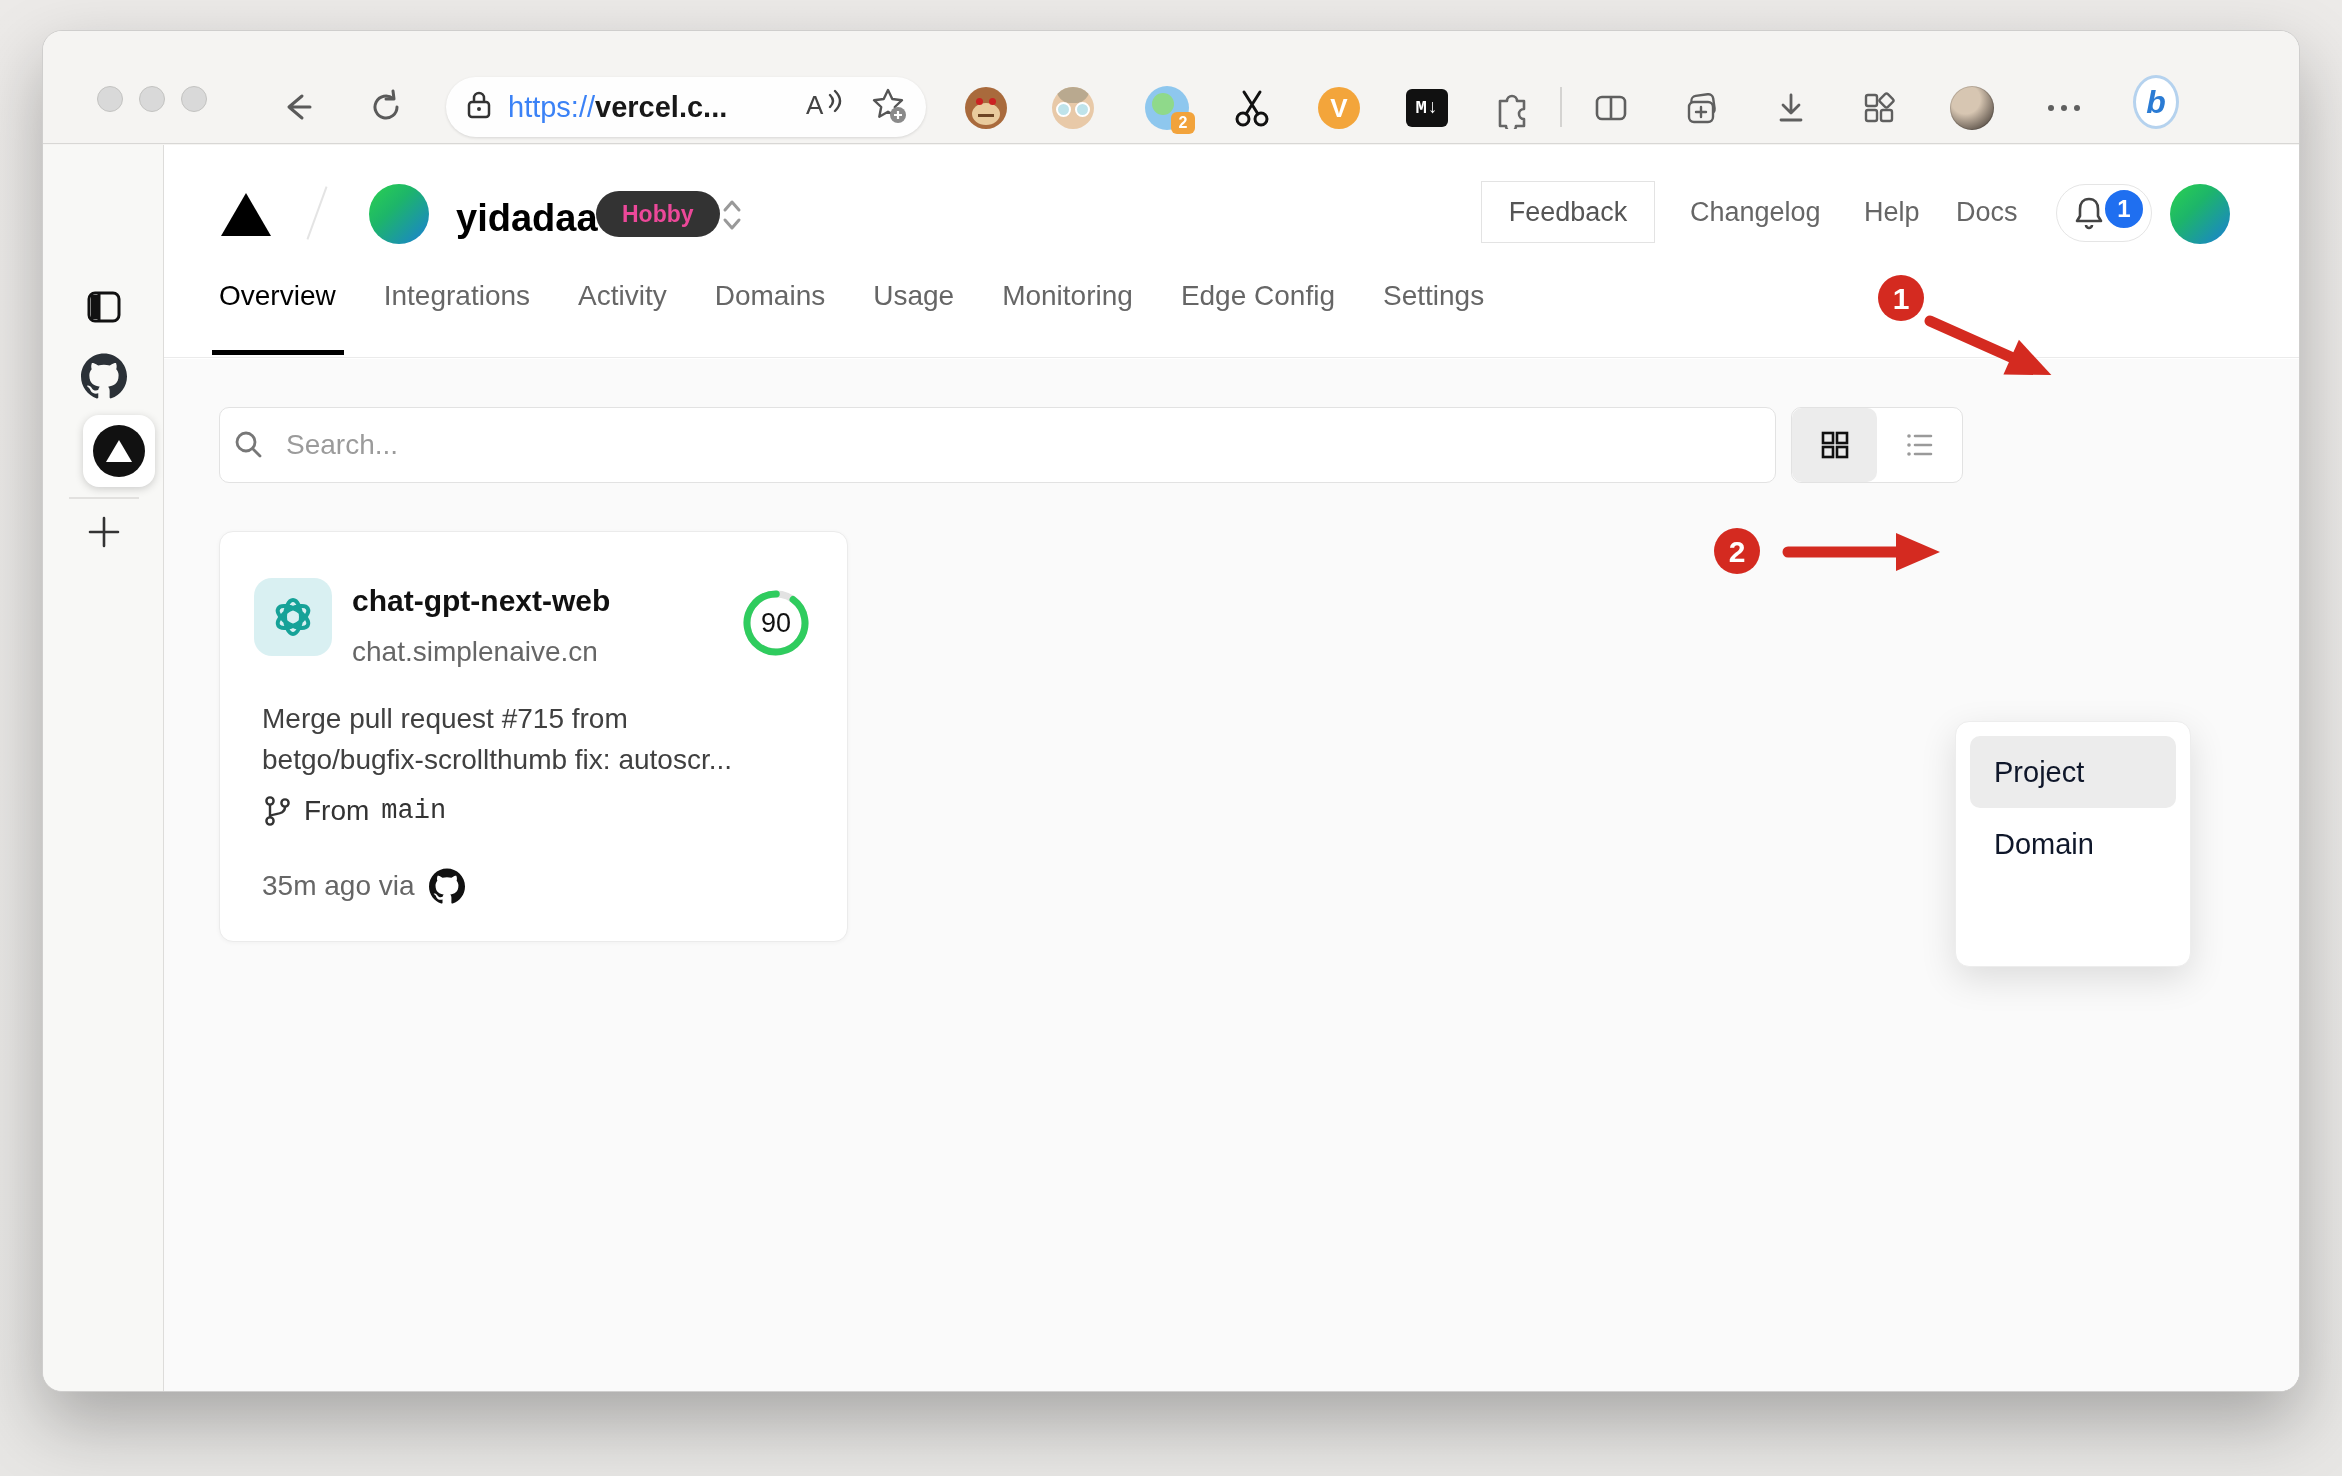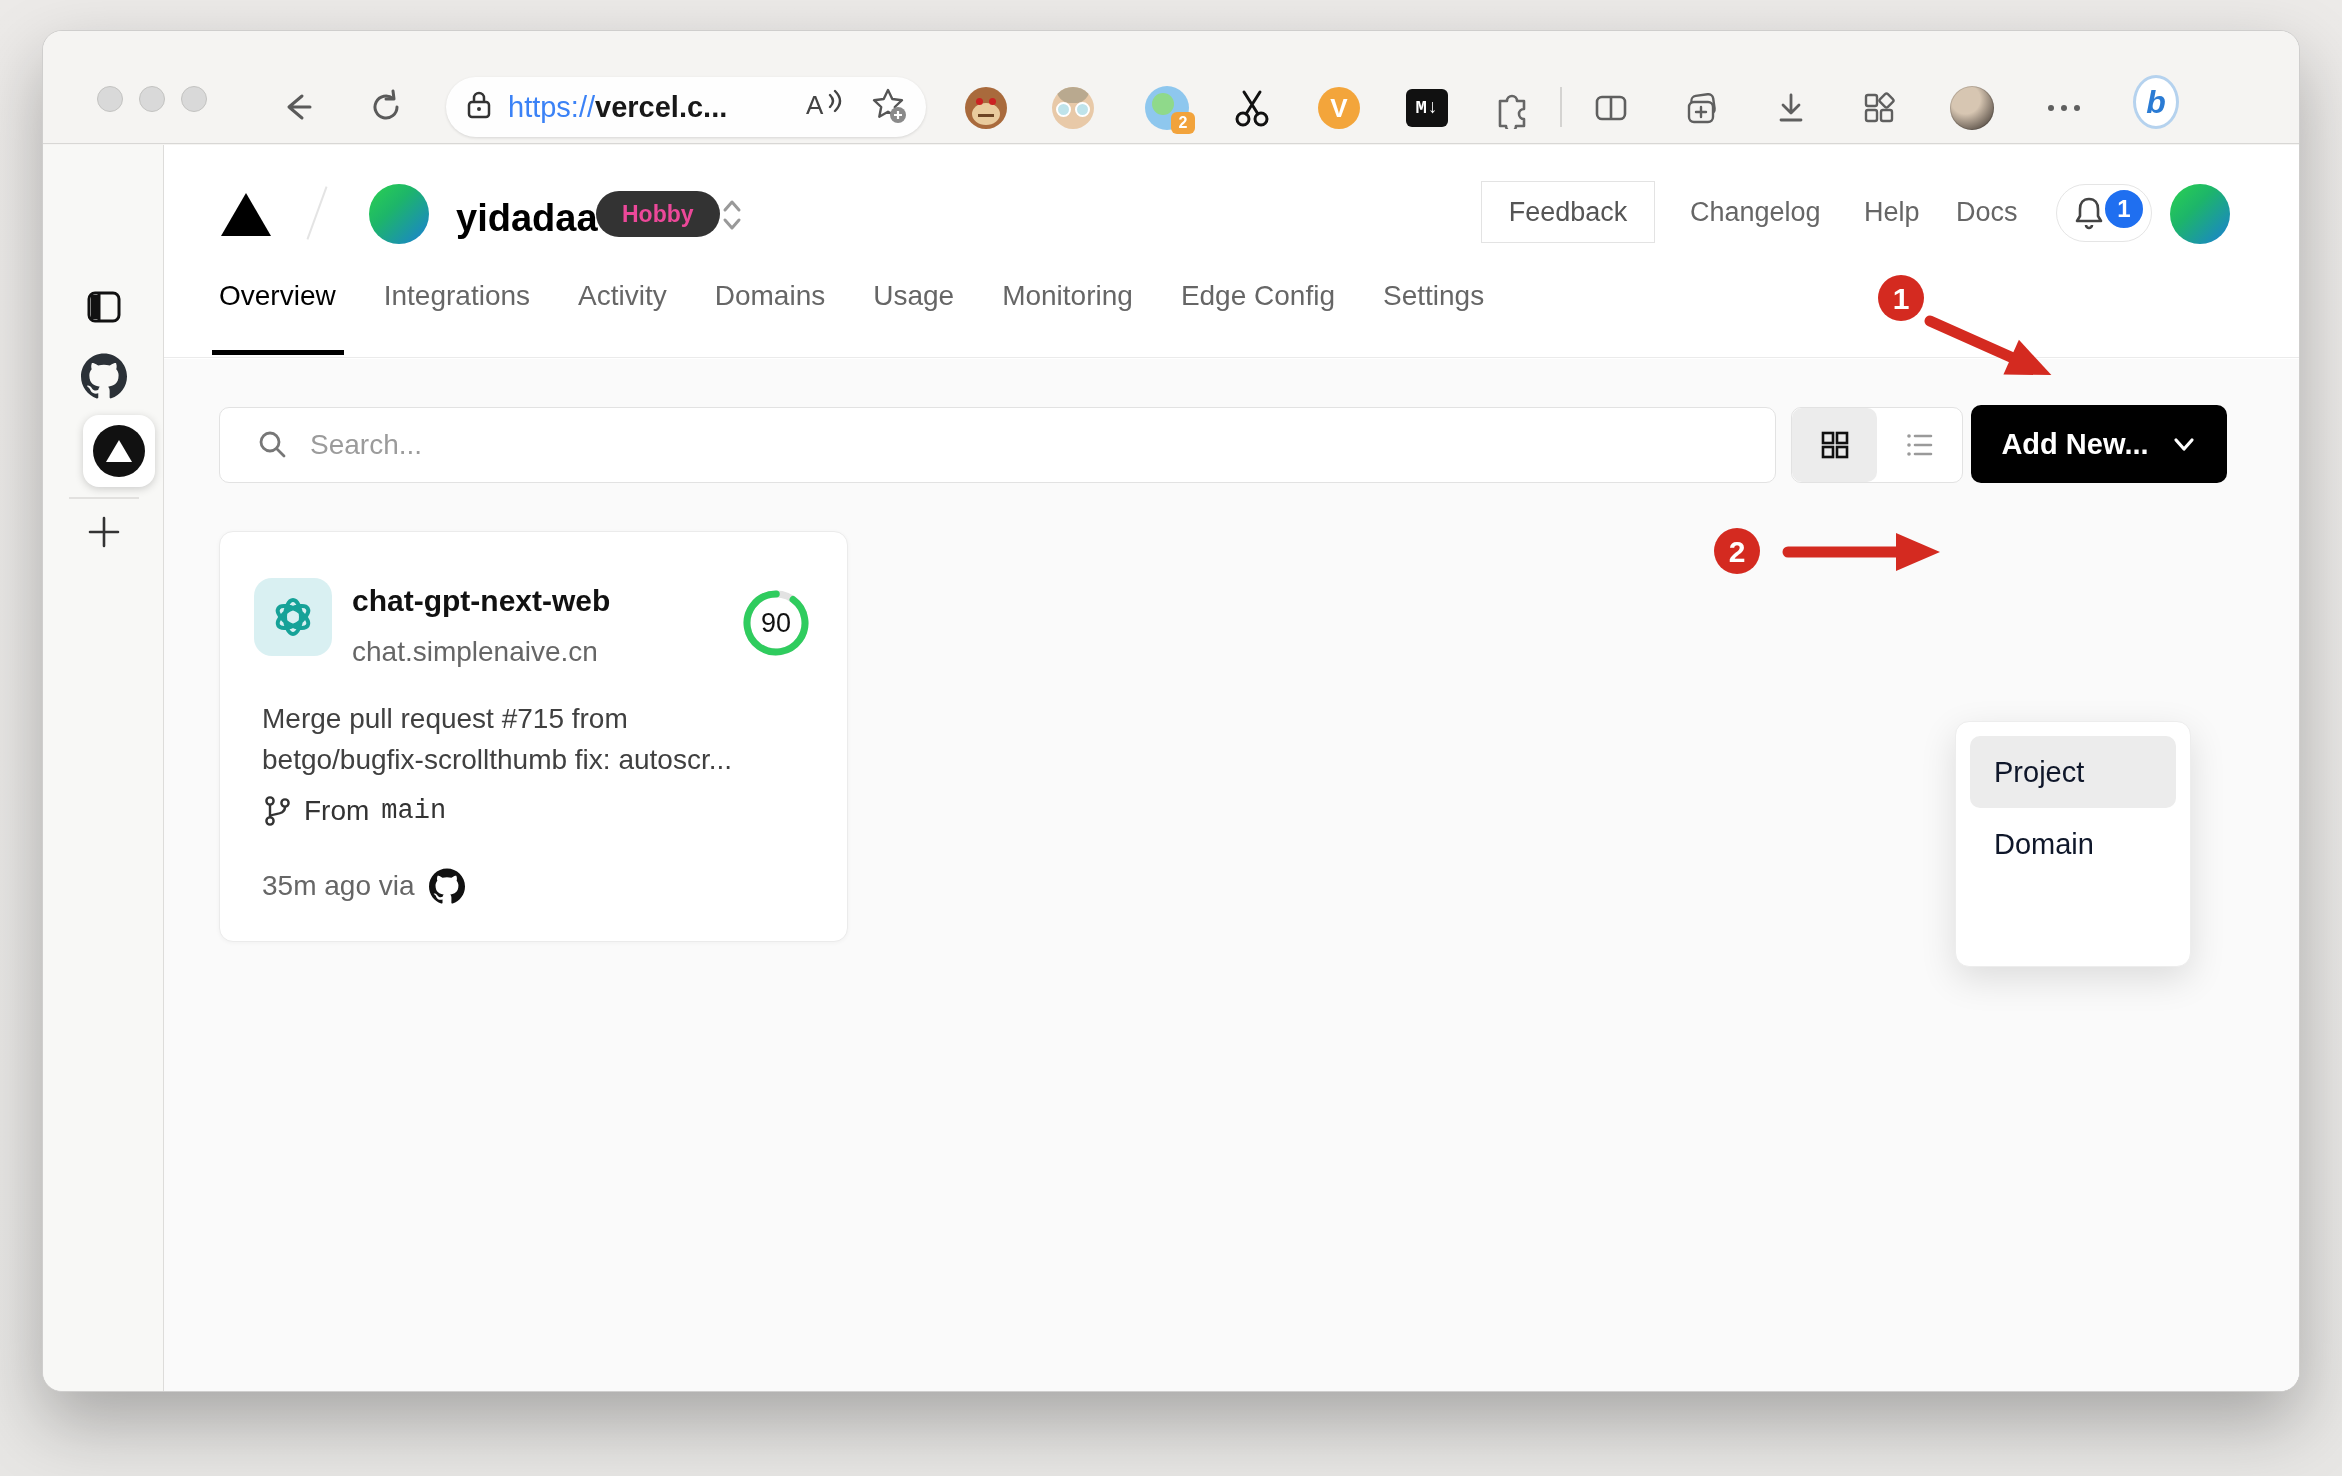--- a/index.html
+++ b/index.html
@@ -64,21 +64,21 @@
   
   #vc-tabs { position:absolute; left:55px; top:135px; display:flex; gap:48px; font-size:28px; color:#666; }
   #vc-tabs .tab { padding-bottom:4px; }
   #vc-tabs .tab.active { color:#000; }
   #tab-underline { position:absolute; left:48px; top:205px; width:132px; height:5px; background:#000; }
 
   
   #vc-body { position:absolute; left:0; top:214px; width:100%; bottom:0; background:#fafafa; }
 
   #search-box { position:absolute; left:55px; top:48px; width:1557px; height:76px; background:#fff; border:1px solid #e2e2e2; border-radius:10px;
-    display:flex; align-items:center; padding:0 36px; gap:20px; }
+    display:flex; align-items:center; padding:0 12px; gap:20px; }
   #search-box input { border:0; outline:0; flex:1; font-size:28px; color:#333; font-family:"Liberation Sans",sans-serif; background:transparent; }
   #search-box input::placeholder { color:#9b9b9b; }
 
   #view-toggle { position:absolute; left:1627px; top:48px; width:172px; height:76px; background:#fff; border:1px solid #e2e2e2; border-radius:10px;
     display:flex; align-items:center; }
   .vt-btn { flex:1; height:100%; display:flex; align-items:center; justify-content:center; }
   .vt-btn.active { background:#ececec; border-radius:10px; margin:0; }
 
   #add-new-btn { position:absolute; left:1807px; top:46px; width:256px; height:78px; background:#000; border-radius:10px; color:#fff;
     font-size:29px; font-weight:600; display:flex; align-items:center; justify-content:center; gap:22px; }
@@ -326,26 +326,20 @@
         <div class="vt-btn">
           <svg width="38" height="38" viewBox="0 0 38 38">
                 <circle cx="8" cy="10" r="1.8" fill="#9a9a9a"></circle>
                 <circle cx="8" cy="19" r="1.8" fill="#9a9a9a"></circle>
                 <circle cx="8" cy="28" r="1.8" fill="#9a9a9a"></circle>
                 <path d="M14 10h16 M14 19h16 M14 28h16" stroke="#9a9a9a" stroke-width="2.6" stroke-linecap="round"></path>
               </svg>
         </div>
       </div>
 
-      <div id="add-new-btn">
-        <span>Add New...</span>
-        <svg width="26" height="26" viewBox="0 0 26 26">
-              <path d="M5 9 L13 18 L21 9" fill="none" stroke="#fff" stroke-width="3.2" stroke-linecap="round" stroke-linejoin="round"></path>
-            </svg>
-      </div>
 
       <div id="project-card">
         <div id="proj-logo">
           <svg width="58" height="58" viewBox="0 0 58 58">
                 <g fill="none" stroke="#16a298" stroke-width="4">
                   <ellipse cx="29" cy="29" rx="8" ry="17"></ellipse>
                   <ellipse cx="29" cy="29" rx="8" ry="17" transform="rotate(60 29 29)"></ellipse>
                   <ellipse cx="29" cy="29" rx="8" ry="17" transform="rotate(120 29 29)"></ellipse>
                 </g>
               </svg>

